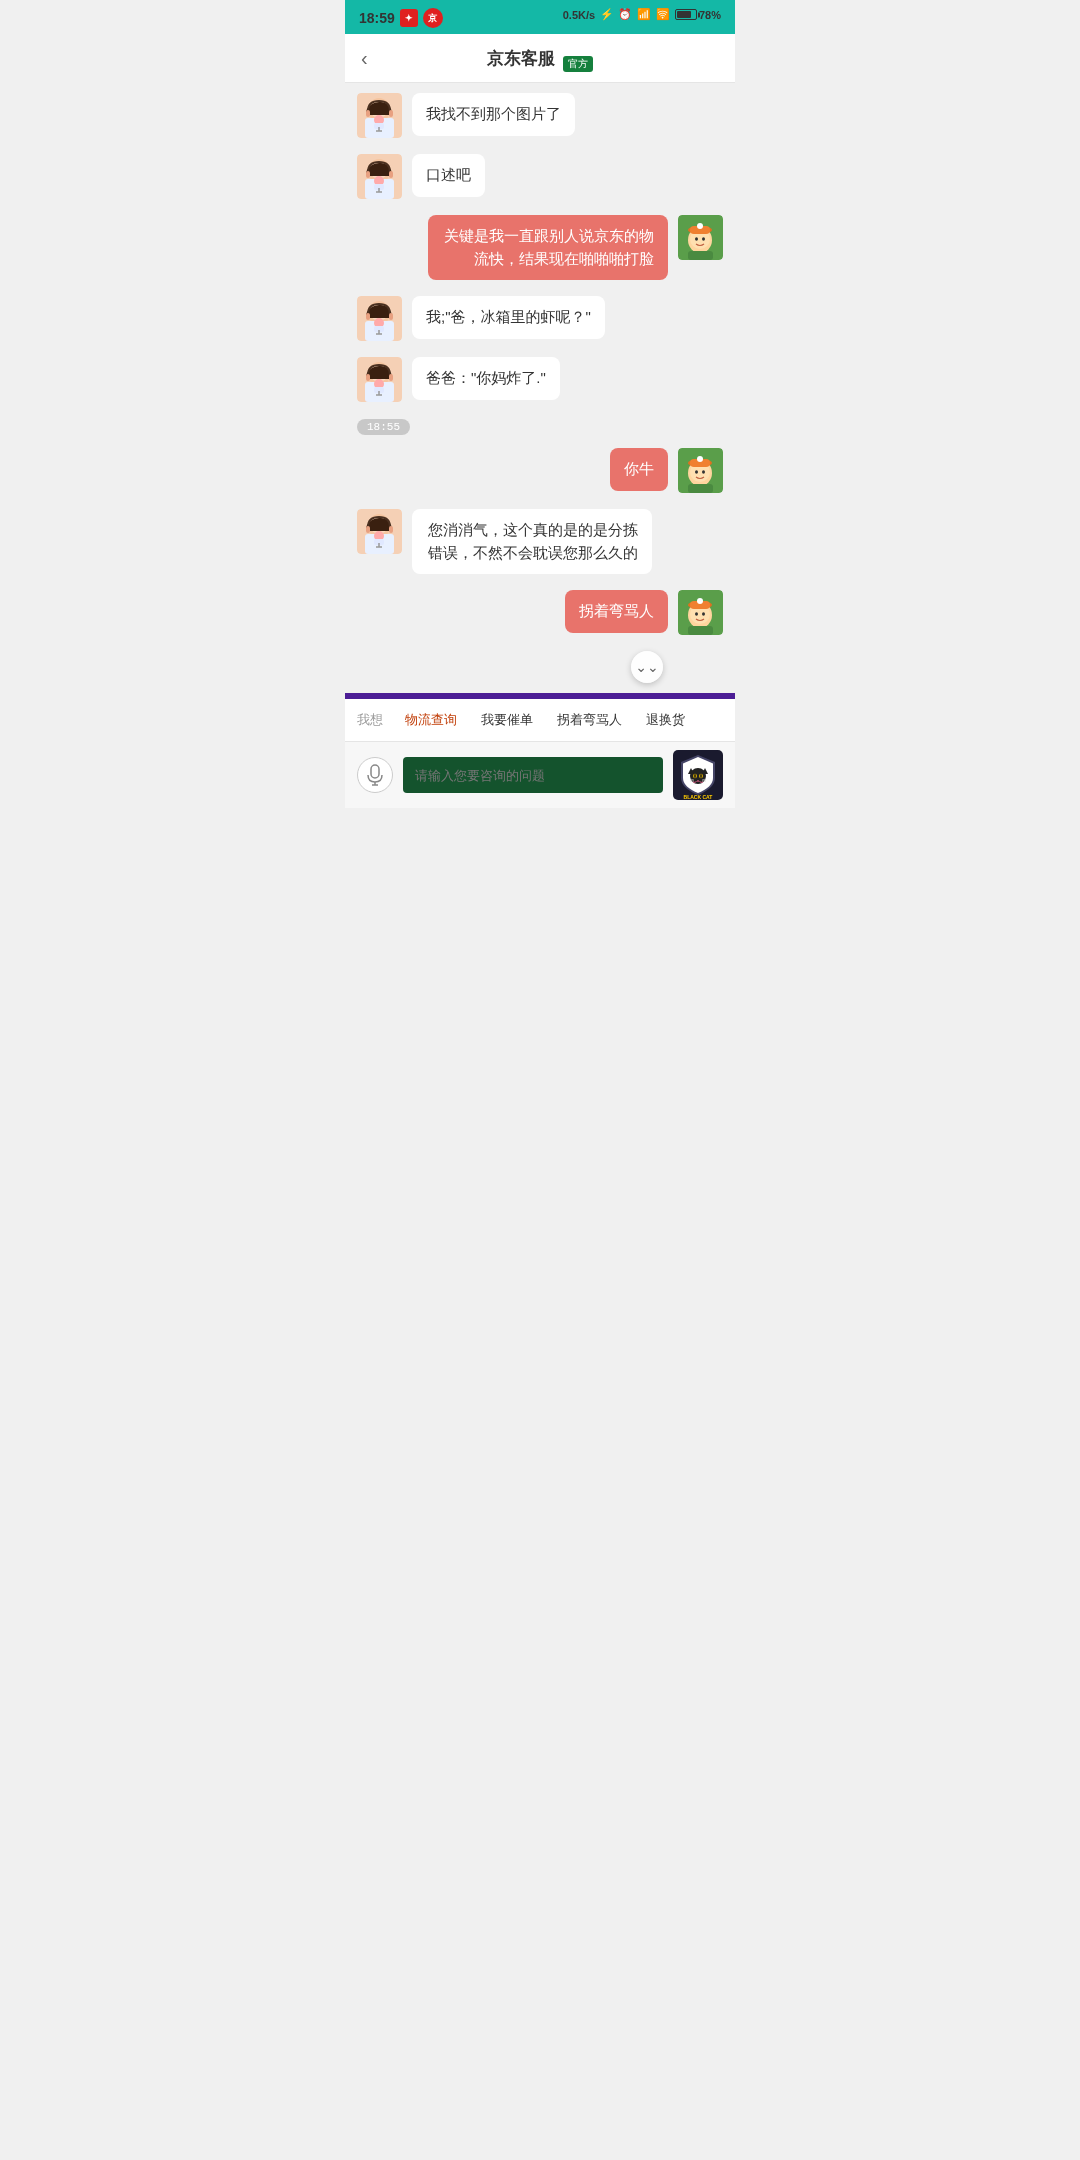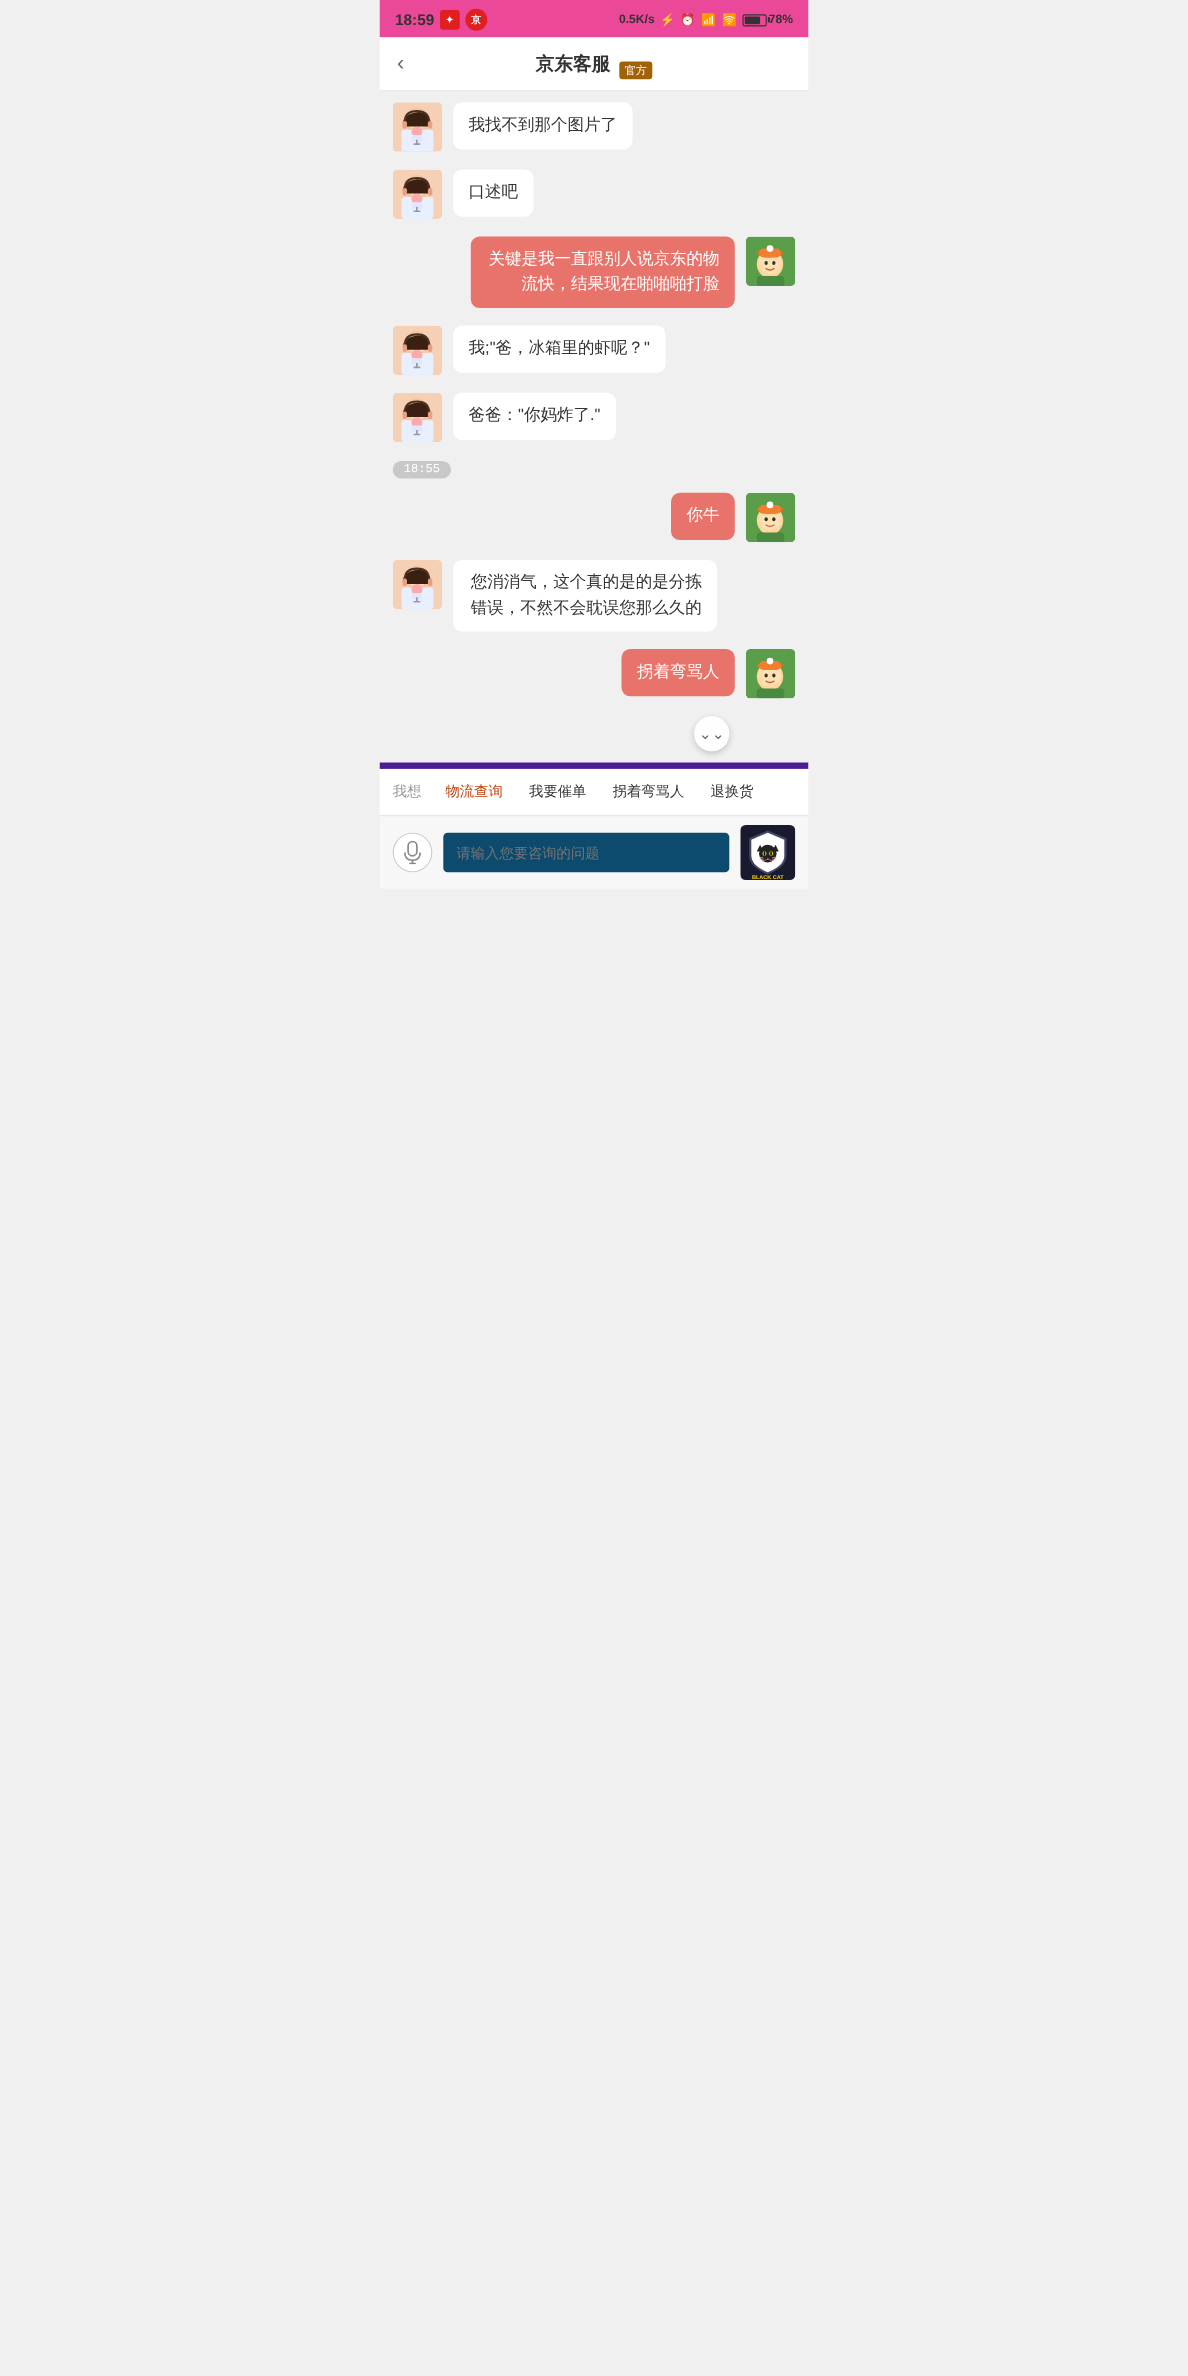--- a/index.html
+++ b/index.html
@@ -12,24 +12,24 @@
       font-family: -apple-system, 'PingFang SC', 'Microsoft YaHei', sans-serif;
       font-size: 14px;
       color: #333;
       margin: 0 auto;
       position: relative;
       overflow-x: hidden;
     }
 
     
     .status-bar {
-      background: #ec4899;
+      background: #14b8a6;
       display: flex;
       justify-content: space-between;
-      align-items: center;
+      align-items: flex-start;
       padding: 8px 14px 6px;
       font-size: 12px;
       font-weight: 600;
     }
     .status-left { display: flex; align-items: center; gap: 5px; }
     .status-right { display: flex; align-items: center; gap: 5px; font-size: 11px; }
     .status-time { font-size: 14px; font-weight: 700; }
     .icon-small { 
       width: 18px; height: 18px; 
       background: #e02020; 
@@ -90,21 +90,21 @@
       cursor: pointer;
     }
     .nav-title {
       display: flex;
       align-items: center;
       gap: 8px;
       font-size: 17px;
       font-weight: 600;
     }
     .official-badge {
-      background: #a16207;
+      background: #15803d;
       color: white;
       font-size: 10px;
       padding: 1px 5px;
       border-radius: 3px;
       font-weight: 500;
       margin-top: 12px;
     }
 
     
     .chat-area {
@@ -217,21 +217,21 @@
       align-items: center;
       justify-content: center;
       background: #fff;
       color: #666;
       font-size: 18px;
       flex-shrink: 0;
       cursor: pointer;
     }
     .input-field {
       flex: 1;
-      background: #0c4a6e;
+      background: #14532d;
       border: none;
       border-radius: 4px;
       padding: 8px 12px;
       font-size: 13px;
       color: #999;
       height: 36px;
       outline: none;
     }
     .blackcat-logo {
       display: flex;

